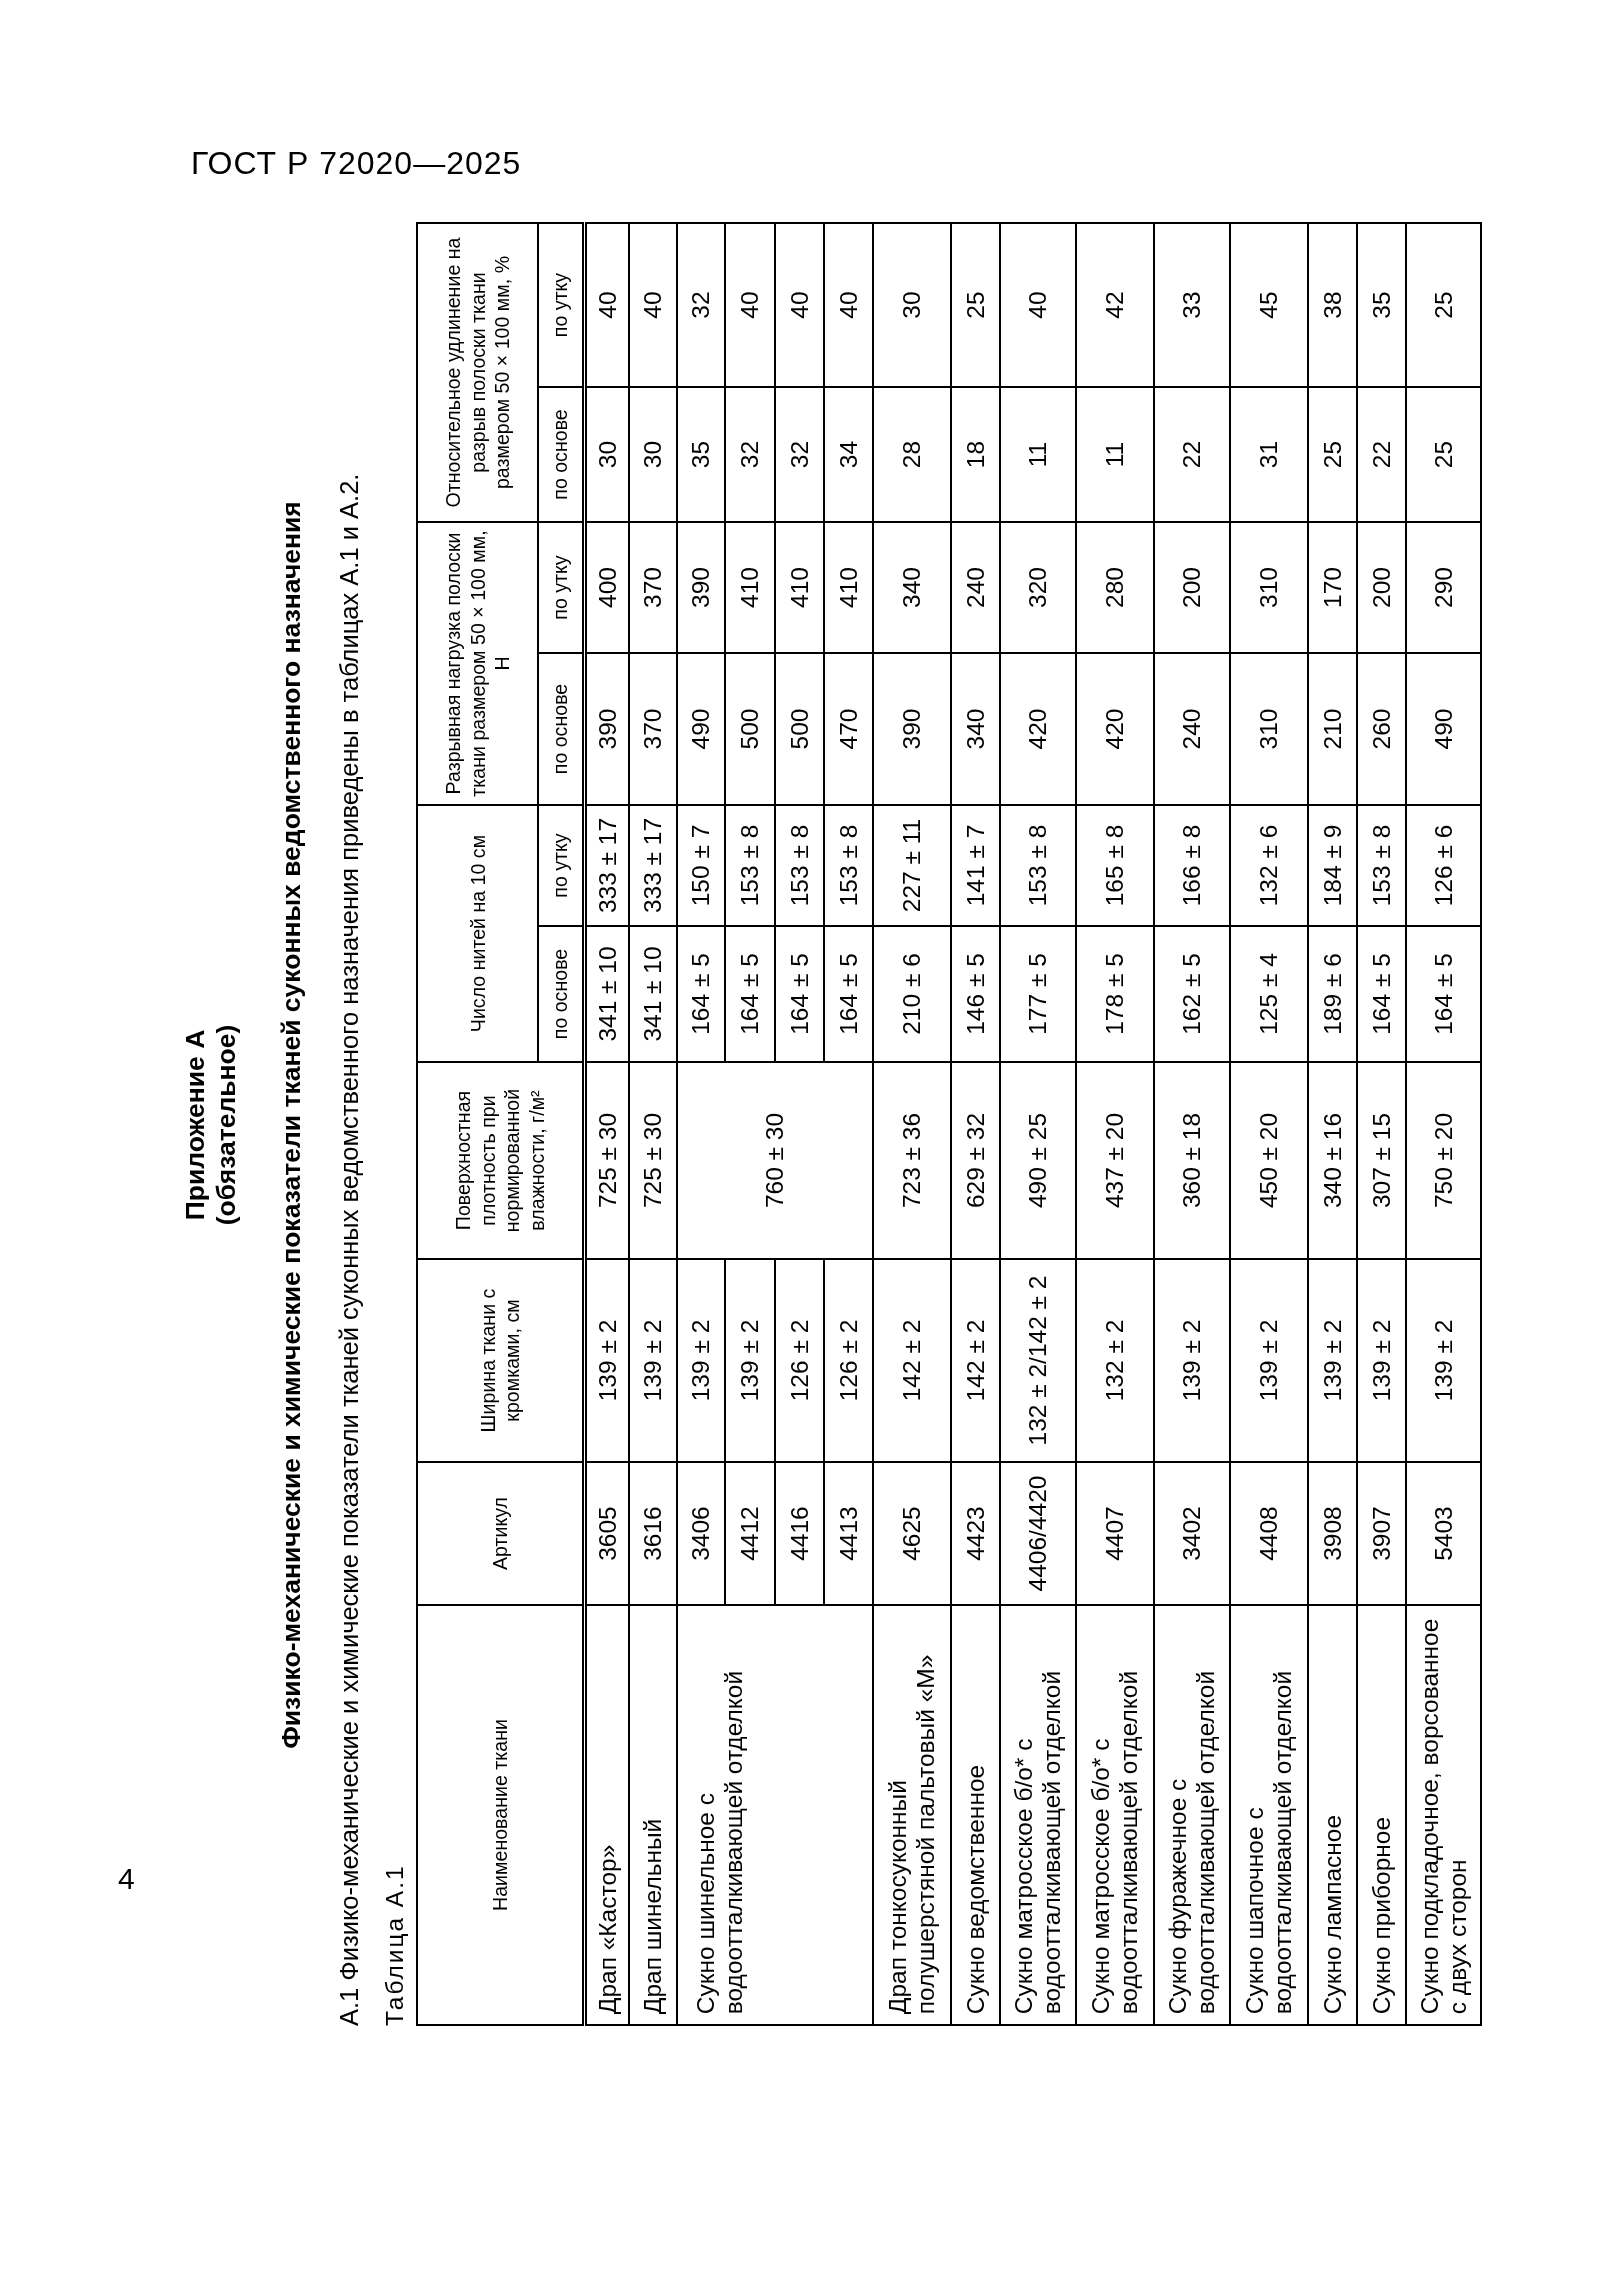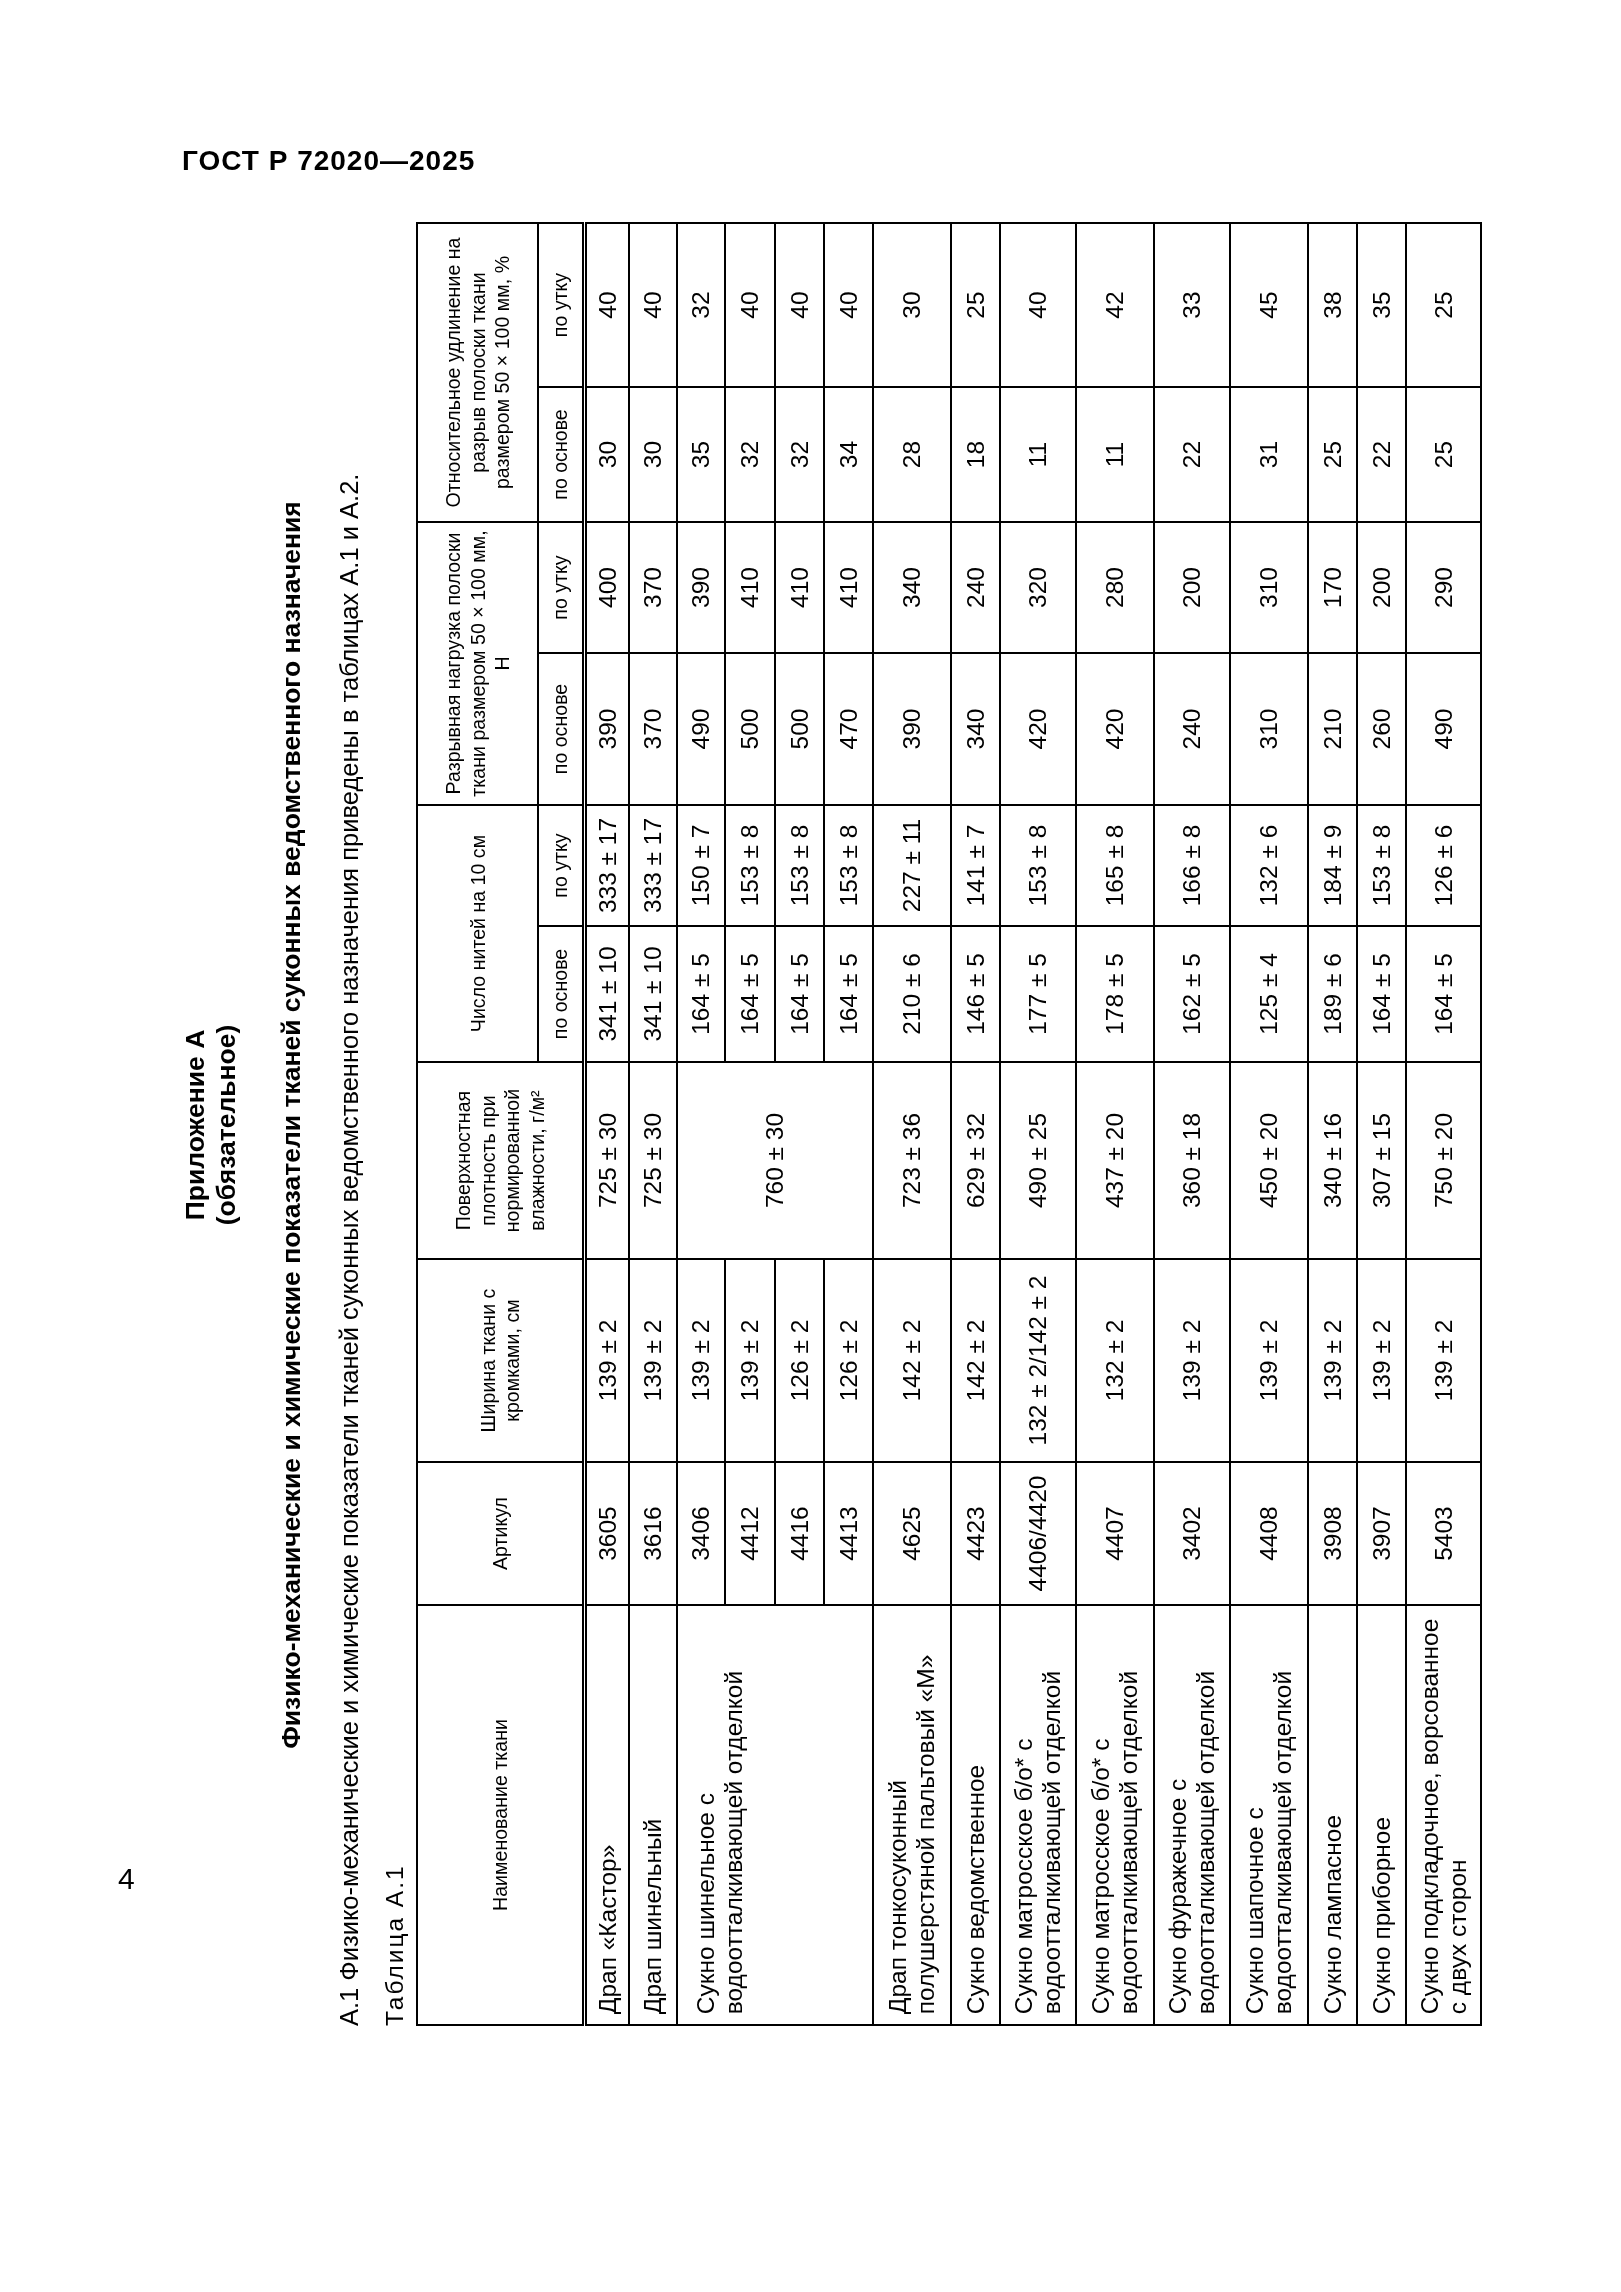--- a/index.html
+++ b/index.html
@@ -2,22 +2,22 @@
 <html lang="ru"><head>
 <meta charset="utf-8">
 <style>
   html,body { margin:0; padding:0; background:#888; }
   .sheet {
     position:relative; width:1621px; height:2293px; margin:0 auto;
     background:#ffffff; overflow:hidden;
     font-family:"Liberation Sans", sans-serif; color:#000;
   }
   .gost-header {
-    position:absolute; left:182px; top:145px;
-    font-size:28px; font-weight:bold; letter-spacing:1px;
+    position:absolute; left:191px; top:145px;
+    font-size:32px; font-weight:normal; letter-spacing:1px;
   }
   .page-num {
     position:absolute; left:118px; top:1862px;
     font-size:30px;
   }
   
   .land {
     position:absolute; left:137px; top:2063px;
     width:1960px; height:1392px;
     transform-origin:0 0; transform:rotate(-90deg);

